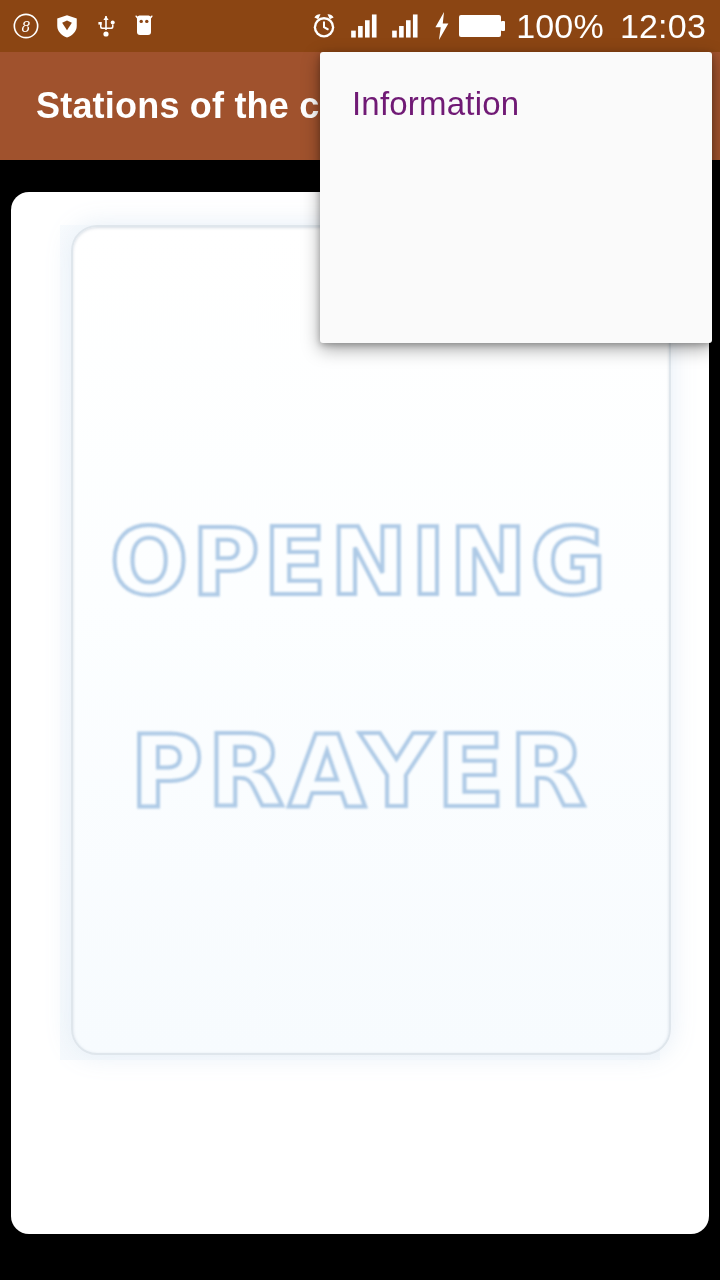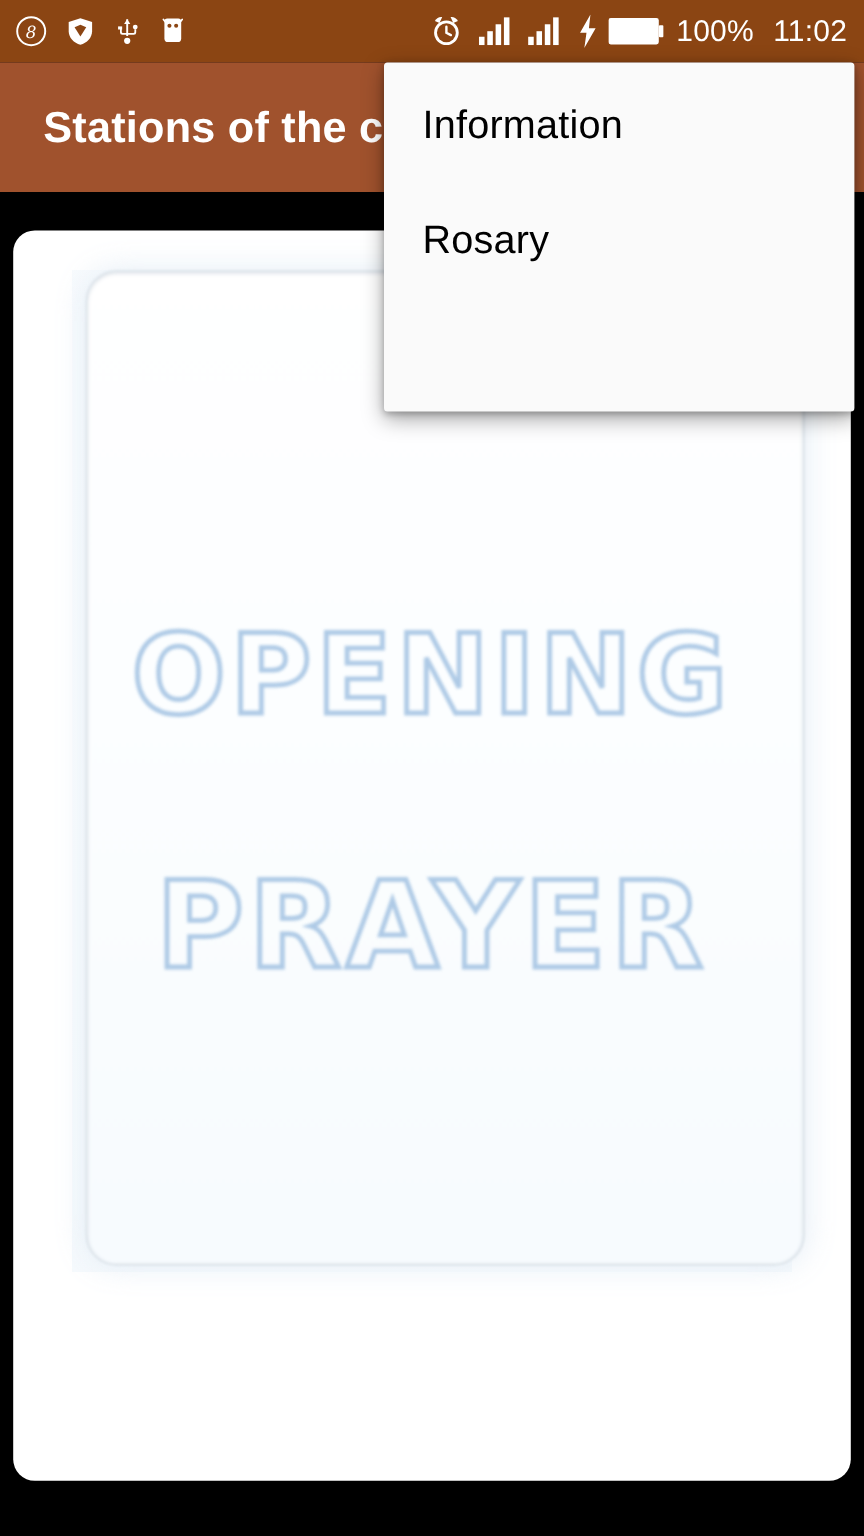--- a/index.html
+++ b/index.html
@@ -16,21 +16,21 @@
     position:absolute; left:0; top:0; width:720px; height:52px;
     background:#8b4513;
     display:flex; align-items:center; justify-content:space-between;
     padding:0 14px 0 12px;
   }
   .sb-left, .sb-right{ display:flex; align-items:center; }
   .sb-left{ gap:14px; }
   .sb-right{ gap:11px; }
   .sb-icon{ display:flex; align-items:center; justify-content:center; }
   .sb-text{
-    color:#fff; font-size:25px; font-weight:400; letter-spacing:.2px;
+    color:#fff; font-size:34px; font-weight:400; letter-spacing:.2px;
     line-height:1; white-space:nowrap;text-align:right;
   }
   #sb-clock{ margin-left:5px; }
 
   
   #app-bar{
     position:absolute; left:0; top:52px; width:720px; height:108px;
     background:#a0522d;
   }
   #app-bar-title{
@@ -83,21 +83,21 @@
   #overflow-menu{
     position:absolute; left:320px; top:52px; width:392px; height:291px;
     background:#fafafa;
     border-radius:3px;
     box-shadow:0 6px 18px rgba(0,0,0,.35), 0 2px 6px rgba(0,0,0,.25);
     padding-top:4px;
   }
   .menu-item{
     height:96px; display:flex; align-items:center;
     padding-left:32px;
-    color:#000000; font-size:33px; font-weight:400;
+    color:#701a75; font-size:33px; font-weight:400;
     letter-spacing:.2px; cursor:pointer; white-space:nowrap;
   }
 </style>
 </head>
 <body>
 
 <div id="screen">
 
   <div id="status-bar">
     <div class="sb-left">
@@ -166,36 +166,35 @@
           <path d="M7.6 0 L0.8 12 L5 12 L3.6 22 L11 9 L6.6 9 Z" fill="#fff"></path>
         </svg>
       </span>
       <span class="sb-icon">
         <svg width="46" height="26" viewBox="0 0 46 26">
           <rect x="0" y="2" width="42" height="22" rx="2" fill="#fff"></rect>
           <rect x="42" y="8" width="4" height="10" rx="1" fill="#fff"></rect>
         </svg>
       </span>
       <span class="sb-text">100%</span>
-      <span class="sb-text" id="sb-clock">11:02</span>
+      <span class="sb-text" id="sb-clock">12:03</span>
     </div>
   </div>
 
   <div id="app-bar">
     <div id="app-bar-title">Stations of the cross</div>
   </div>
 
   <div id="content">
     <div id="card">
       <div id="prayer-image">
         <div id="image-inner-frame"></div>
         <div class="prayer-word" id="word-opening">OPENING</div>
         <div class="prayer-word" id="word-prayer">PRAYER</div>
       </div>
     </div>
   </div>
 
   <div id="overflow-menu">
     <div class="menu-item">Information</div>
-    <div class="menu-item">Rosary</div>
   </div>
 
 </div>
 
 </body></html>

